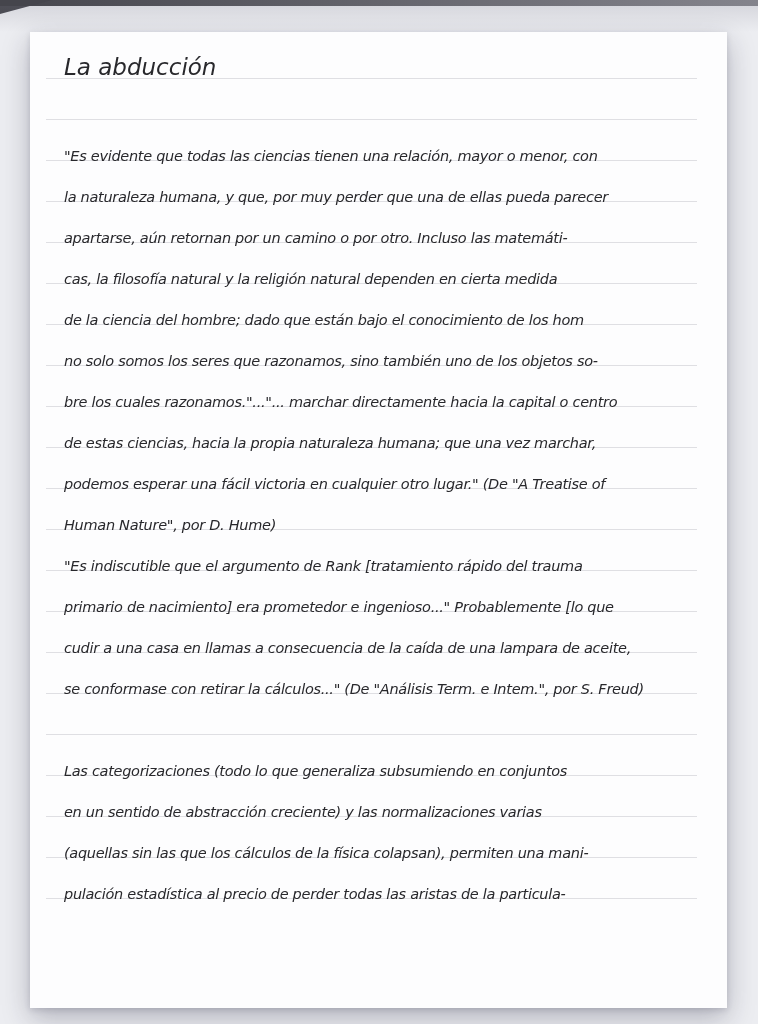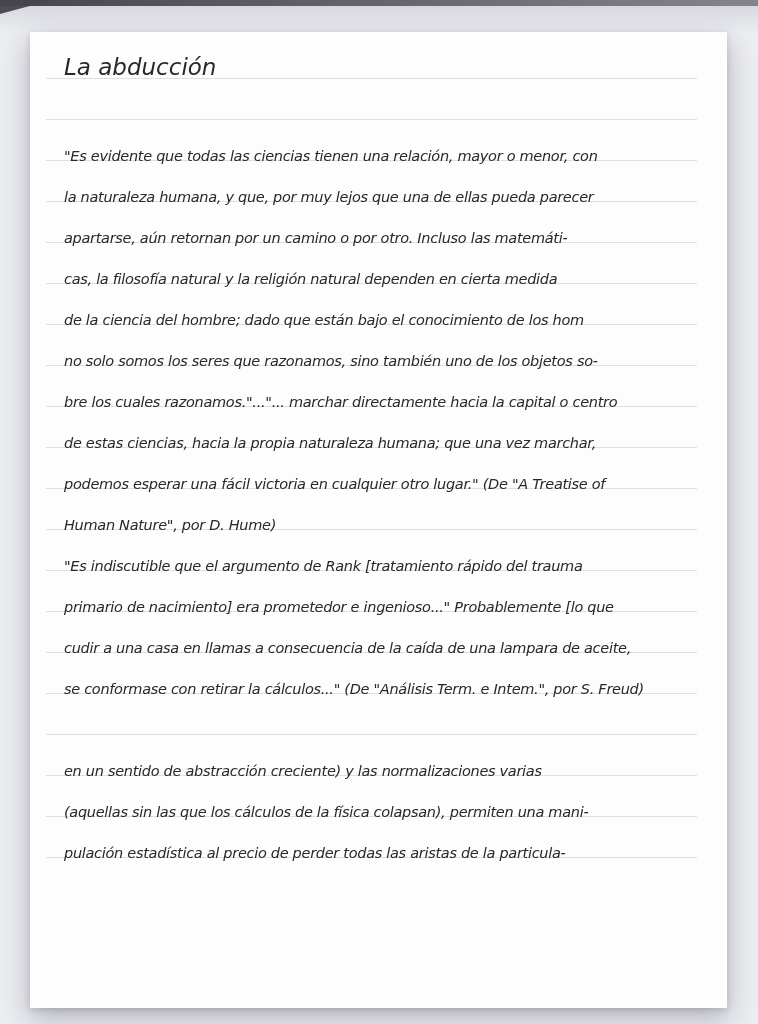--- a/index.html
+++ b/index.html
@@ -80,21 +80,21 @@
   <div class="rows">
     <div class="row">
       <span class="hand title">La abducción</span>
     </div>
     <div class="row"></div>
     <div>
         <div class="row">
           <span class="hand">"Es evidente que todas las ciencias tienen una relación, mayor o menor, con</span>
         </div>
         <div class="row">
-          <span class="hand">la naturaleza humana, y que, por muy lejos que una de ellas pueda parecer</span>
+          <span class="hand">la naturaleza humana, y que, por muy perder que una de ellas pueda parecer</span>
         </div>
         <div class="row">
           <span class="hand">apartarse, aún retornan por un camino o por otro. Incluso las matemáti-</span>
         </div>
         <div class="row">
           <span class="hand">cas, la filosofía natural y la religión natural dependen en cierta medida</span>
         </div>
         <div class="row">
           <span class="hand">de la ciencia del hombre; dado que están bajo el conocimiento de los hom</span>
         </div>
@@ -124,20 +124,23 @@
         <div class="row">
           <span class="hand">cudir a una casa en llamas a consecuencia de la caída de una lampara de aceite,</span>
         </div>
         <div class="row">
           <span class="hand">se conformase con retirar la cálculos..." (De "Análisis Term. e Intem.", por S. Freud)</span>
         </div>
       </div>
     <div class="row"></div>
     <div>
         <div class="row">
+          <span class="hand">Las categorizaciones (todo lo que generaliza subsumiendo en conjuntos</span>
+        </div>
+        <div class="row">
           <span class="hand">en un sentido de abstracción creciente) y las normalizaciones varias</span>
         </div>
         <div class="row">
           <span class="hand">(aquellas sin las que los cálculos de la física colapsan), permiten una mani-</span>
         </div>
         <div class="row">
           <span class="hand">pulación estadística al precio de perder todas las aristas de la particula-</span>
         </div>
       </div>
   </div>

